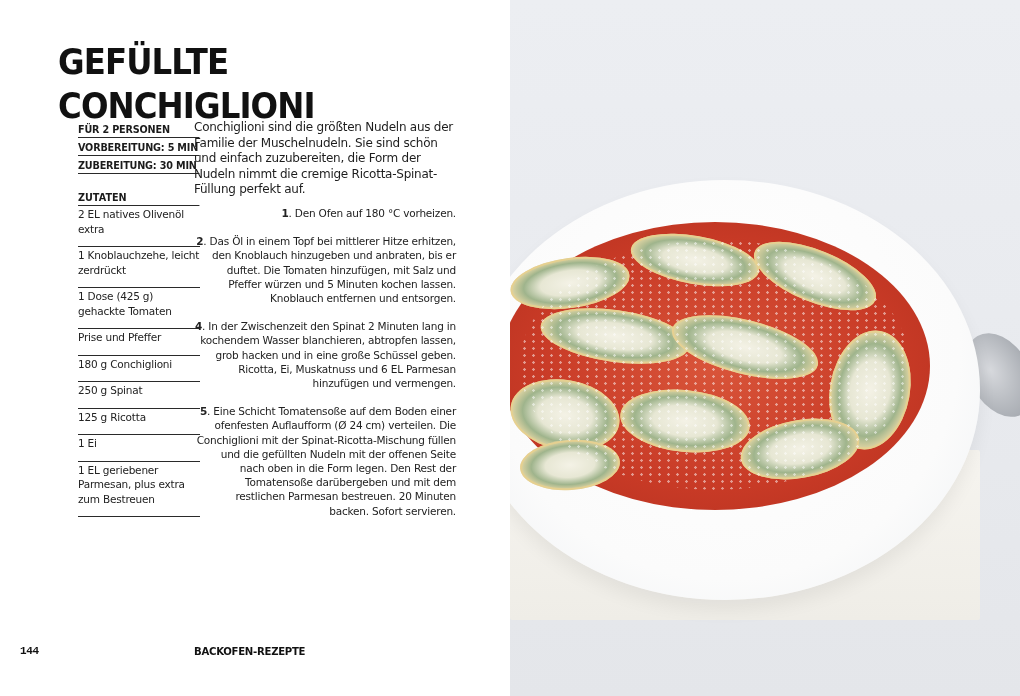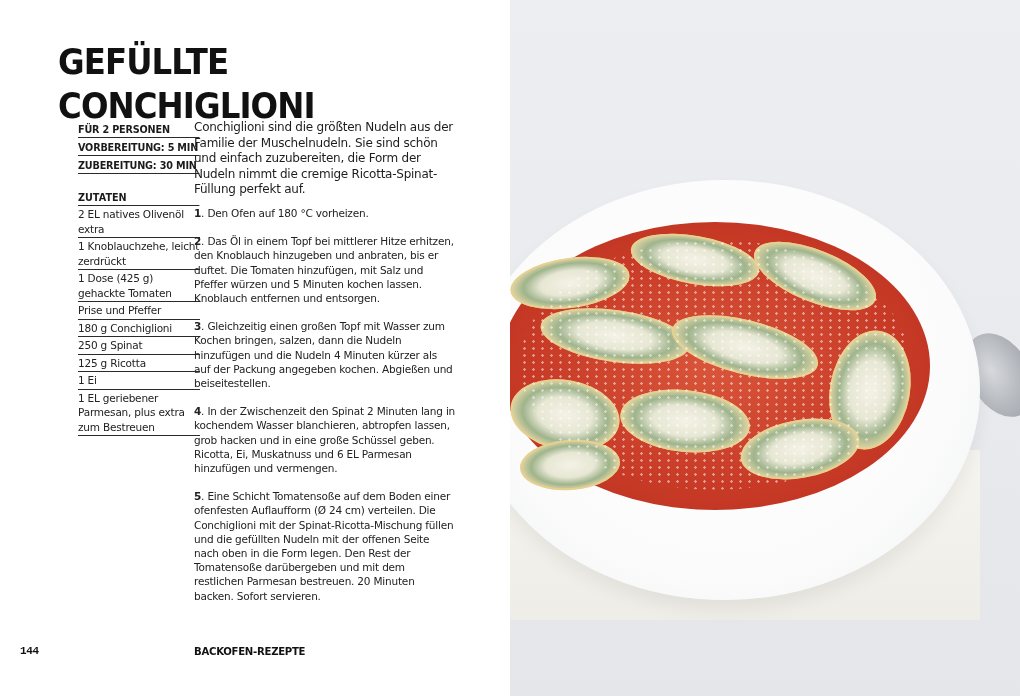--- a/index.html
+++ b/index.html
@@ -23,29 +23,29 @@
       border-bottom: 1px solid #2a2a2a; padding-top: 1px; white-space: nowrap;
       transform: scaleX(0.92); transform-origin: left center; width: 132px;
     }
     .zutaten-head {
       margin-top: 14px; font-weight: bold; font-size: 10.5px; line-height: 16px;
       border-bottom: 1px solid #2a2a2a; padding-top: 1px;
       transform: scaleX(0.92); transform-origin: left center; width: 132px;
     }
     .ingredient {
       font-size: 10.5px; line-height: 14.5px; color: #222;
-      border-bottom: 1px solid #2a2a2a; padding: 1px 0 1px 0;
+      border-bottom: 1px solid #2a2a2a; padding: 1px 0 10px 0;
       letter-spacing: -0.2px;
     }
 
     .intro {
       position: absolute; left: 194px; top: 120px; width: 262px;
       font-size: 12px; line-height: 15.5px; color: #1d1d1d; letter-spacing: -0.25px;
     }
-    .steps { position: absolute; left: 194px; top: 206px; width: 262px; }
+    .steps { position: absolute; left: 194px; top: 206px; width: 262px; text-align: right; }
     .step {
       font-size: 10.5px; line-height: 14.2px; color: #222; letter-spacing: -0.2px;
       margin-bottom: 14px;
     }
     .step-num { font-weight: bold; }
 
     .footer-page {
       position: absolute; left: 20px; top: 645px;
       font-weight: bold; font-size: 11px; letter-spacing: -0.3px; color: #111; font-family: Liberation Mono, monospace;
     }
@@ -97,21 +97,20 @@
     <div class="ingredient">125 g Ricotta</div>
     <div class="ingredient">1 Ei</div>
     <div class="ingredient">1 EL geriebener Parmesan, plus extra zum Bestreuen</div>
   </div>
 
   <p class="intro">Conchiglioni sind die größten Nudeln aus der Familie der Muschelnudeln. Sie sind schön und einfach zuzubereiten, die Form der Nudeln nimmt die cremige Ricotta-Spinat-Füllung perfekt auf.</p>
 
   <div class="steps">
     <p class="step"><span class="step-num">1</span><span>. Den Ofen auf 180 °C vorheizen.</span></p>
     <p class="step"><span class="step-num">2</span><span>. Das Öl in einem Topf bei mittlerer Hitze erhitzen, den Knoblauch hinzugeben und anbraten, bis er duftet. Die Tomaten hinzufügen, mit Salz und Pfeffer würzen und 5 Minuten kochen lassen. Knoblauch entfernen und entsorgen.</span></p>
-    <p class="step"><span class="step-num">3</span><span>. Gleichzeitig einen großen Topf mit Wasser zum Kochen bringen, salzen, dann die Nudeln hinzufügen und die Nudeln 4 Minuten kürzer als auf der Packung angegeben kochen. Abgießen und beiseitestellen.</span></p>
     <p class="step"><span class="step-num">4</span><span>. In der Zwischenzeit den Spinat 2 Minuten lang in kochendem Wasser blanchieren, abtropfen lassen, grob hacken und in eine große Schüssel geben. Ricotta, Ei, Muskatnuss und 6 EL Parmesan hinzufügen und vermengen.</span></p>
     <p class="step"><span class="step-num">5</span><span>. Eine Schicht Tomatensoße auf dem Boden einer ofenfesten Auflaufform (Ø 24 cm) verteilen. Die Conchiglioni mit der Spinat-Ricotta-Mischung füllen und die gefüllten Nudeln mit der offenen Seite nach oben in die Form legen. Den Rest der Tomatensoße darübergeben und mit dem restlichen Parmesan bestreuen. 20 Minuten backen. Sofort servieren.</span></p>
   </div>
 
   <div class="footer-page">144</div>
   <div class="footer-section">BACKOFEN-REZEPTE</div>
 </div>
 
 <div class="page-right">
   <div class="napkin"></div>

